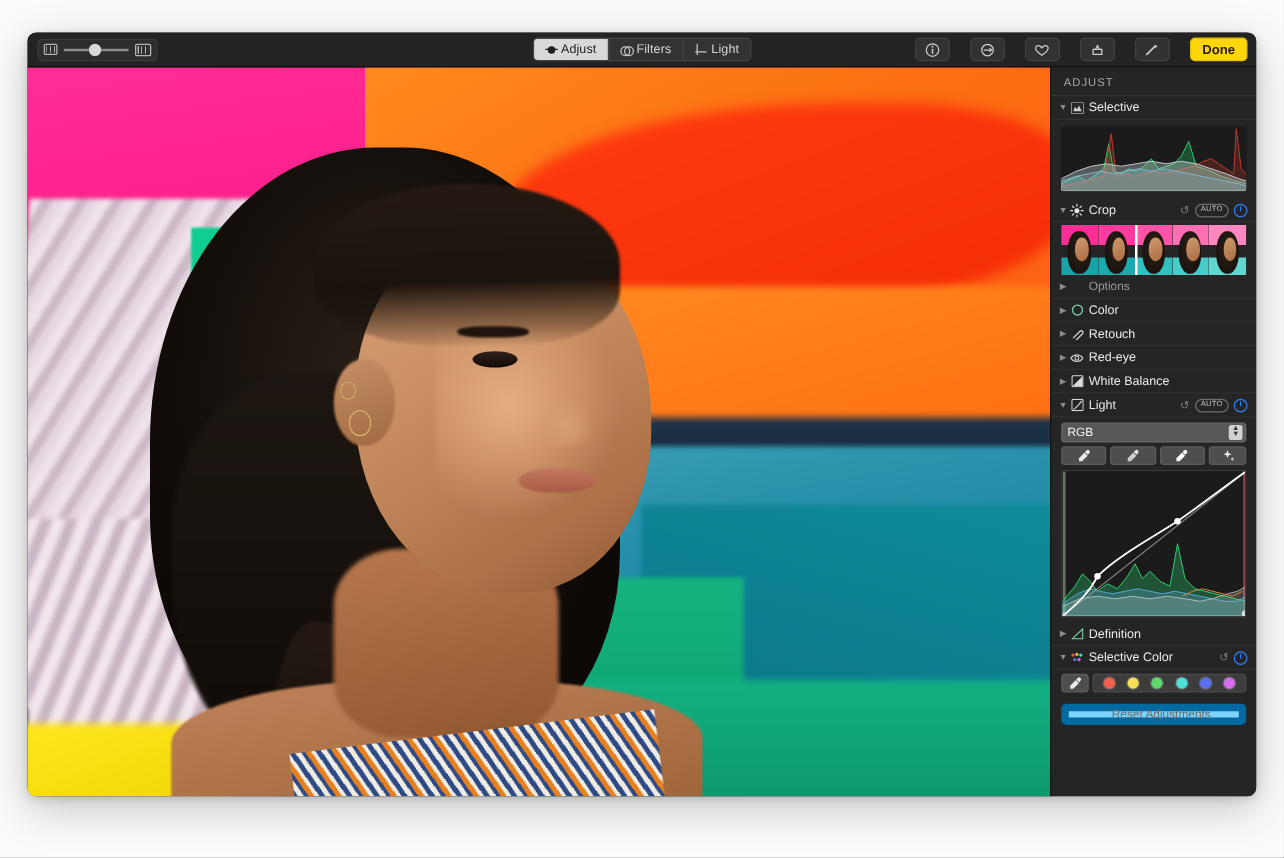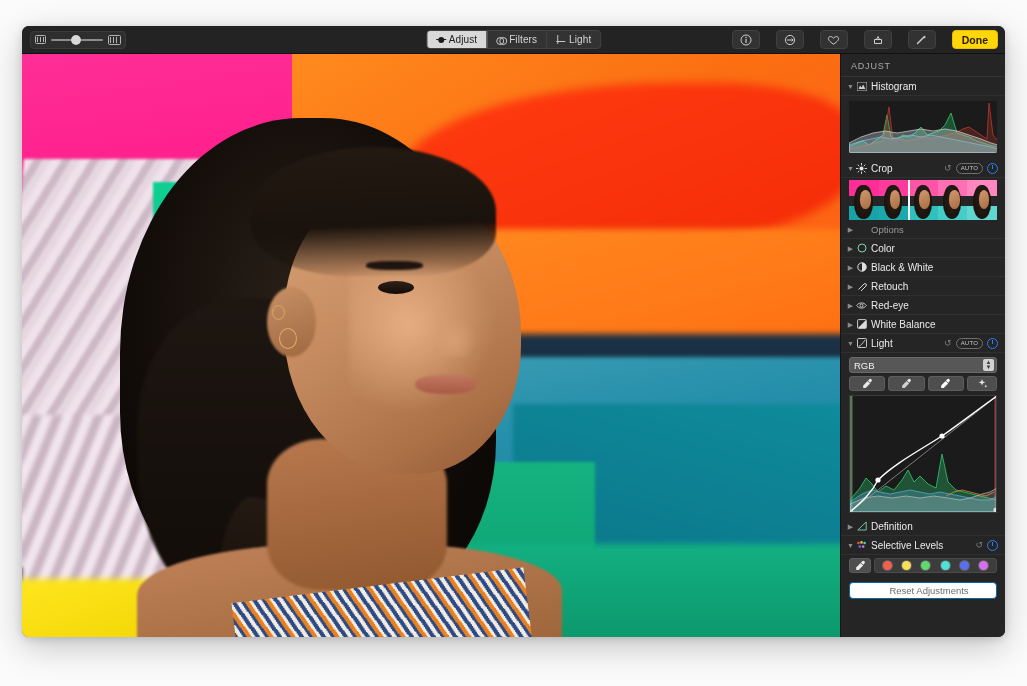--- a/index.html
+++ b/index.html
@@ -335,21 +335,21 @@
     width: 22px; height: 15px; background:#4e4e4e; border:1px solid #5d5d5d;
     border-radius:3px; display:flex; align-items:center; justify-content:center;
   }
   .swstrip {
     flex:1; height:15px; background:#3c3c3c; border:1px solid #4b4b4b; border-radius:3px;
     display:flex; align-items:center; justify-content:space-around; padding: 0 3px;
   }
   .sw { width: 9px; height: 9px; border-radius:50%; box-shadow: 0 0 0 1px rgba(255,255,255,.18); }
   .resetbtn {
     margin: 9px 8px 0; height: 17px; border-radius: 4px;
-    background: #ffffff; border: 1px solid #0369a1;
+    background: #7dd3fc; border: 6px solid #0369a1;
     display:flex; align-items:center; justify-content:center;
     font-size: 9.5px; color: #6c6c6c; padding-left: 12px;
   }
 </style>
 </head>
 <body>
 
 <div id="app">
   <div class="window">
 
@@ -461,21 +461,21 @@
       <div class="sb-title">ADJUST</div>
 
       <div class="row">
         <span class="disc">▼</span>
         <span class="rico">
           <svg width="10" height="9" viewBox="0 0 10 9">
             <rect x="0" y="0" width="10" height="9" rx="1" fill="none" stroke="#cfcfcf" stroke-width=".9"></rect>
             <path d="M1.6 7 L3 3.4 L4.6 5.4 L6.2 2.4 L8.4 7 Z" fill="#cfcfcf"></path>
           </svg>
         </span>
-        <span class="rlabel">Histogram</span>
+        <span class="rlabel">Selective</span>
       </div>
       <div class="histbox">
         <svg width="149" height="52" viewBox="0 0 149 52" preserveAspectRatio="none">
           <rect width="149" height="52" fill="#1b1b1b"></rect>
           <path d="M0,52 L0,46 L8,42 L14,40 L20,44 L26,40 L34,34 L38,14 L42,36 L48,38 L54,34 L60,36 L66,32 L72,26 L78,34 L84,32 L90,30 L96,24 L102,12 L108,32 L114,34 L120,36 L128,40 L134,42 L140,44 L149,46 L149,52 Z" fill="rgba(46,204,113,.30)" stroke="#2ecc71" stroke-width=".8"></path>
           <path d="M0,52 L0,48 L10,46 L18,44 L26,42 L34,40 L40,6 L44,40 L52,38 L58,40 L66,38 L74,36 L82,38 L90,36 L98,34 L106,32 L114,28 L120,26 L126,30 L132,34 L138,38 L140,2 L144,34 L149,40 L149,52 Z" fill="rgba(192,57,43,.26)" stroke="#c0392b" stroke-width=".8"></path>
           <path d="M0,52 L0,44 L12,40 L22,38 L32,36 L42,38 L52,36 L62,34 L72,36 L82,34 L92,36 L102,38 L112,40 L122,42 L132,44 L142,46 L149,48 L149,52 Z" fill="rgba(93,173,226,.22)" stroke="#5dade2" stroke-width=".7"></path>
           <path d="M0,52 L0,42 L12,36 L24,32 L36,30 L48,32 L60,30 L72,28 L84,30 L96,28 L108,30 L120,34 L132,38 L142,42 L149,44 L149,52 Z" fill="rgba(207,216,220,.34)" stroke="#cfd8dc" stroke-width=".7"></path>
         </svg>
       </div>
@@ -540,30 +540,20 @@
       <div class="row">
         <span class="disc">▶</span>
         <span class="rico">
           <svg width="10" height="10" viewBox="0 0 10 10">
               <circle cx="5" cy="5" r="4" fill="none" stroke="#7fd4a8" stroke-width="1"></circle>
             </svg>
         </span>
         <span class="rlabel">Color</span>
       </div>
 
-      <div class="row">
-        <span class="disc">▶</span>
-        <span class="rico">
-          <svg width="10" height="10" viewBox="0 0 10 10">
-            <circle cx="5" cy="5" r="4.2" fill="none" stroke="#e0e0e0" stroke-width="1"></circle>
-            <path d="M5 .8 A4.2 4.2 0 0 1 5 9.2 Z" fill="#e0e0e0"></path>
-          </svg>
-        </span>
-        <span class="rlabel">Black &amp; White</span>
-      </div>
 
       <div class="row">
         <span class="disc">▶</span>
         <span class="rico">
           <svg width="10" height="10" viewBox="0 0 10 10">
             <path d="M1.5 8.5 L7 3 a1.4 1.4 0 0 1 2 2 L3.5 10.5" fill="none" stroke="#d8d8d8" stroke-width="1"></path>
           </svg>
         </span>
         <span class="rlabel">Retouch</span>
       </div>
@@ -674,21 +664,21 @@
         <span class="disc">▼</span>
         <span class="rico">
           <svg width="11" height="10" viewBox="0 0 11 10">
             <circle cx="2.4" cy="3" r="1.3" fill="#e05a4a"></circle>
               <circle cx="5.5" cy="2.4" r="1.3" fill="#e8c43c"></circle>
             <circle cx="8.6" cy="3" r="1.3" fill="#4fd0c4"></circle>
               <circle cx="3.8" cy="6.6" r="1.3" fill="#5a6ff0"></circle>
             <circle cx="7.2" cy="6.6" r="1.3" fill="#d66ef0"></circle>
           </svg>
         </span>
-        <span class="rlabel">Selective Levels</span>
+        <span class="rlabel">Selective Color</span>
         <span class="rctl">
           <span class="revert">↺</span>
           <span class="togg"></span>
         </span>
       </div>
 
       <div class="swrow">
         <div class="swpick">
           <svg width="11" height="11" viewBox="0 0 11 11">
             <path d="M7.2 1.3 a1.5 1.5 0 0 1 2.2 2.2 L8.2 4.7 L6 2.5 Z" fill="#ececec"></path>

